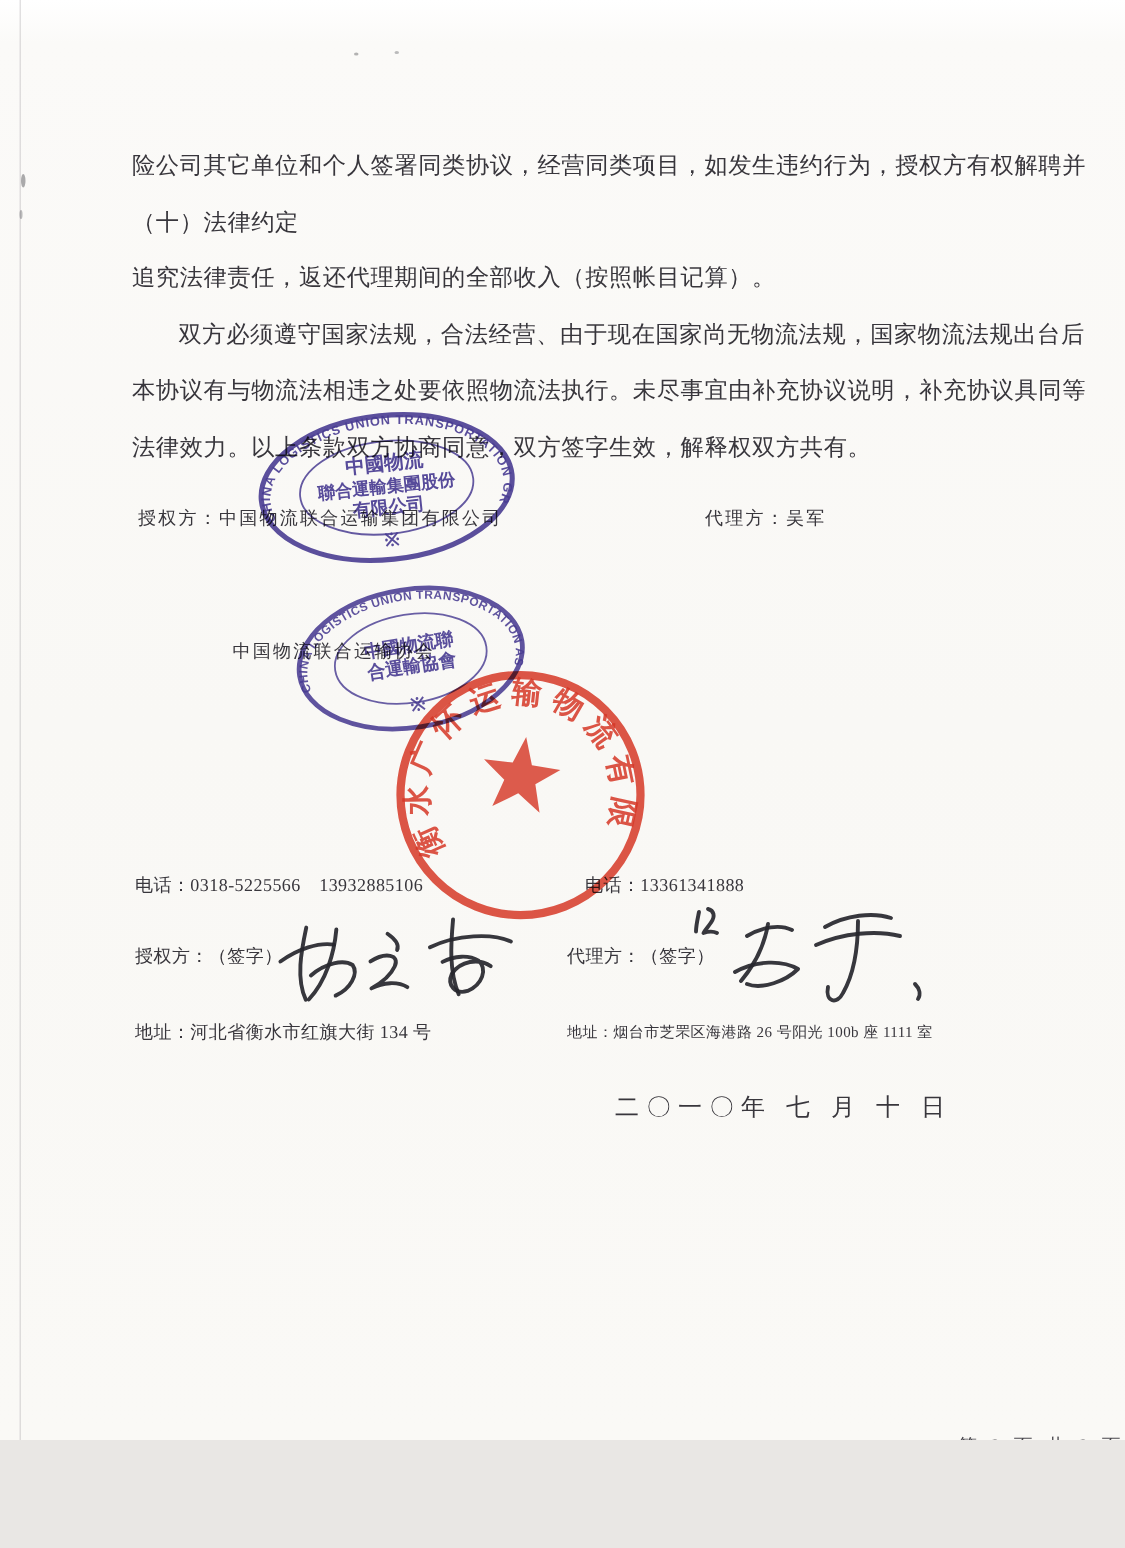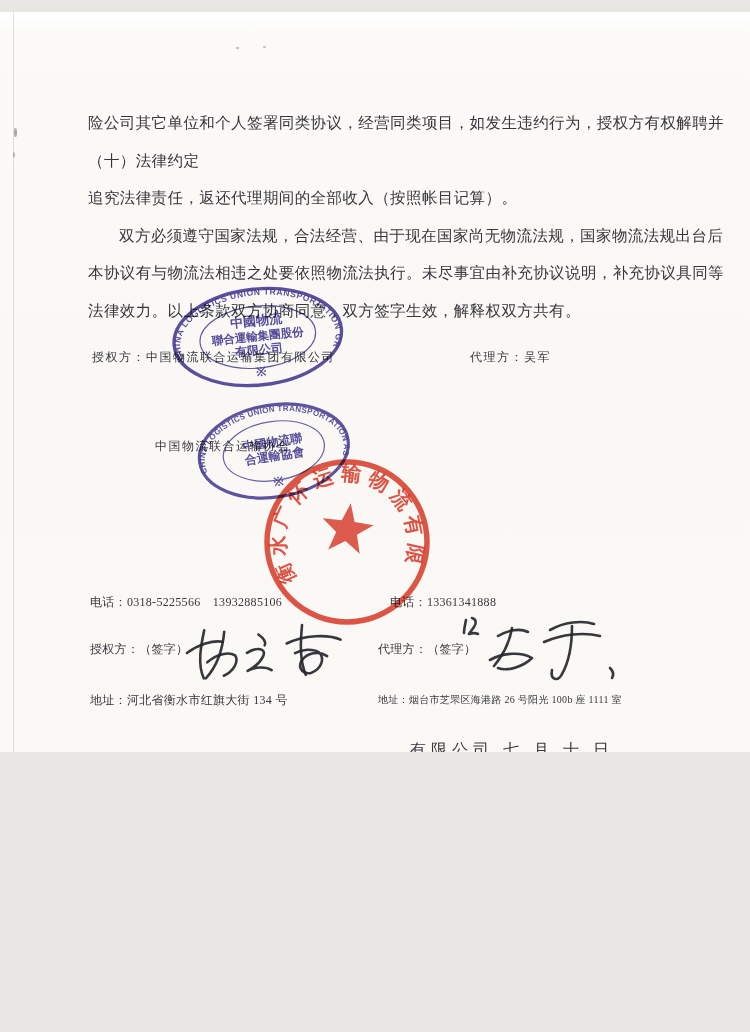--- a/index.html
+++ b/index.html
@@ -1,17 +1,17 @@
 <!DOCTYPE html>
 <html><head>
 <meta charset="utf-8">
 <style>
   html,body{margin:0;padding:0;background:#e9e7e4;}
   #page{
-    position:relative;width:750px;height:740px;margin:12px auto;overflow:hidden;
+    position:relative;width:750px;height:960px;margin:0 auto;overflow:hidden;
     background:
       linear-gradient(180deg,#ffffff 0%,#fbfaf8 3%,#f9f8f5 50%,#faf9f6 100%);
     font-family:"Liberation Serif","DejaVu Serif",serif;
     color:#38363c;
   }
   .abs{position:absolute;}
   .txt{font-size:12px;letter-spacing:.3px;white-space:nowrap;}
   
   #bodytext{top:92px;left:88px;width:600px;}
   #bodytext p{margin:0;font-size:15.5px;line-height:37.5px;letter-spacing:.4px;white-space:nowrap;}
@@ -49,21 +49,21 @@
   <div class="abs txt" style="top:337px;left:470px;letter-spacing:1.5px;font-family:Liberation Serif, serif;">代理方：吴军</div>
   <div class="abs txt" style="top:426px;left:155px;letter-spacing:1.5px;">中国物流联合运输协会</div>
 
   <div class="abs txt" style="top:582px;left:90px;text-align:right;">电话：0318-5225566　13932885106</div>
   <div class="abs txt" style="top:582px;left:390px;">电话：13361341888</div>
   <div class="abs txt" style="top:629px;left:90px;">授权方：（签字）</div>
   <div class="abs txt" style="top:629px;left:378px;">代理方：（签字）</div>
   <div class="abs txt" style="top:680px;left:90px;">地址：河北省衡水市红旗大街 134 号</div>
   <div class="abs txt" style="top:681px;left:378px;font-size:10px;">地址：烟台市芝罘区海港路 26 号阳光 100b 座 1111 室</div>
 
-  <div id="dateline" class="abs">有限公司 七 月 十 日</div>
+  <div id="dateline" class="abs">二〇一〇年 七 月 十 日</div>
   <div id="footerline" class="abs">第 3 页 共 3 页</div>
 
   <svg class="abs stamp" style="left:168px;top:267px;transform:rotate(-6deg);" width="180" height="120" viewBox="0 0 180 120" xmlns="http://www.w3.org/2000/svg">
     <ellipse cx="90" cy="58" rx="84" ry="48" fill="none" stroke="#4b3e98" stroke-width="3.4" opacity=".9"></ellipse>
     <ellipse cx="90" cy="58" rx="58" ry="31" fill="none" stroke="#4b3e98" stroke-width="1.2" opacity=".85"></ellipse>
     <path id="arcA" d="M 16,74 A 78,44 0 1 1 164,74" fill="none"></path>
     <text font-family="Liberation Sans, sans-serif" font-size="8.5" font-weight="bold" fill="#4b3e98" letter-spacing="0.6" opacity=".9">
       <textPath href="#arcA" startOffset="1%">CHINA LOGISTICS UNION TRANSPORTATION GROUP SHARE</textPath>
     </text>
     <text x="90" y="46" text-anchor="middle" font-size="13" font-weight="bold" fill="#4b3e98" opacity=".92">中國物流</text>

